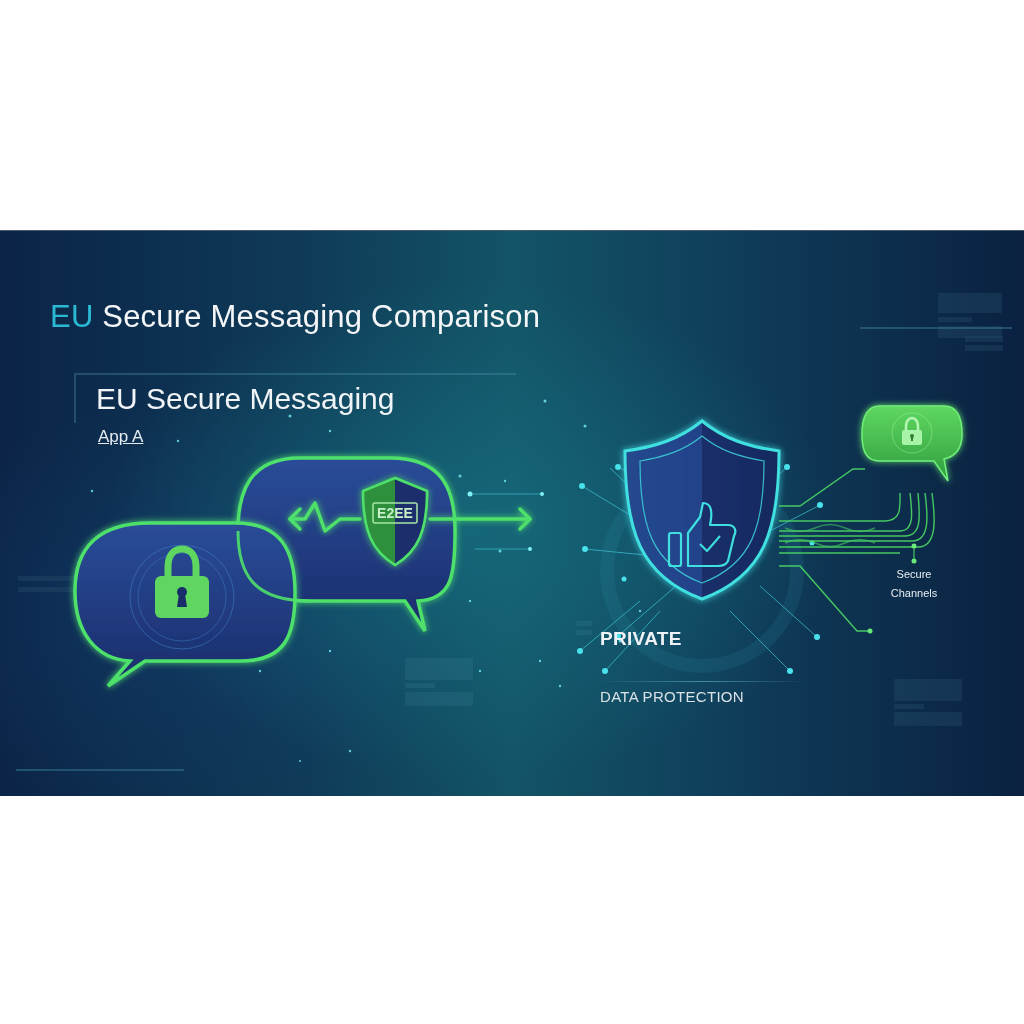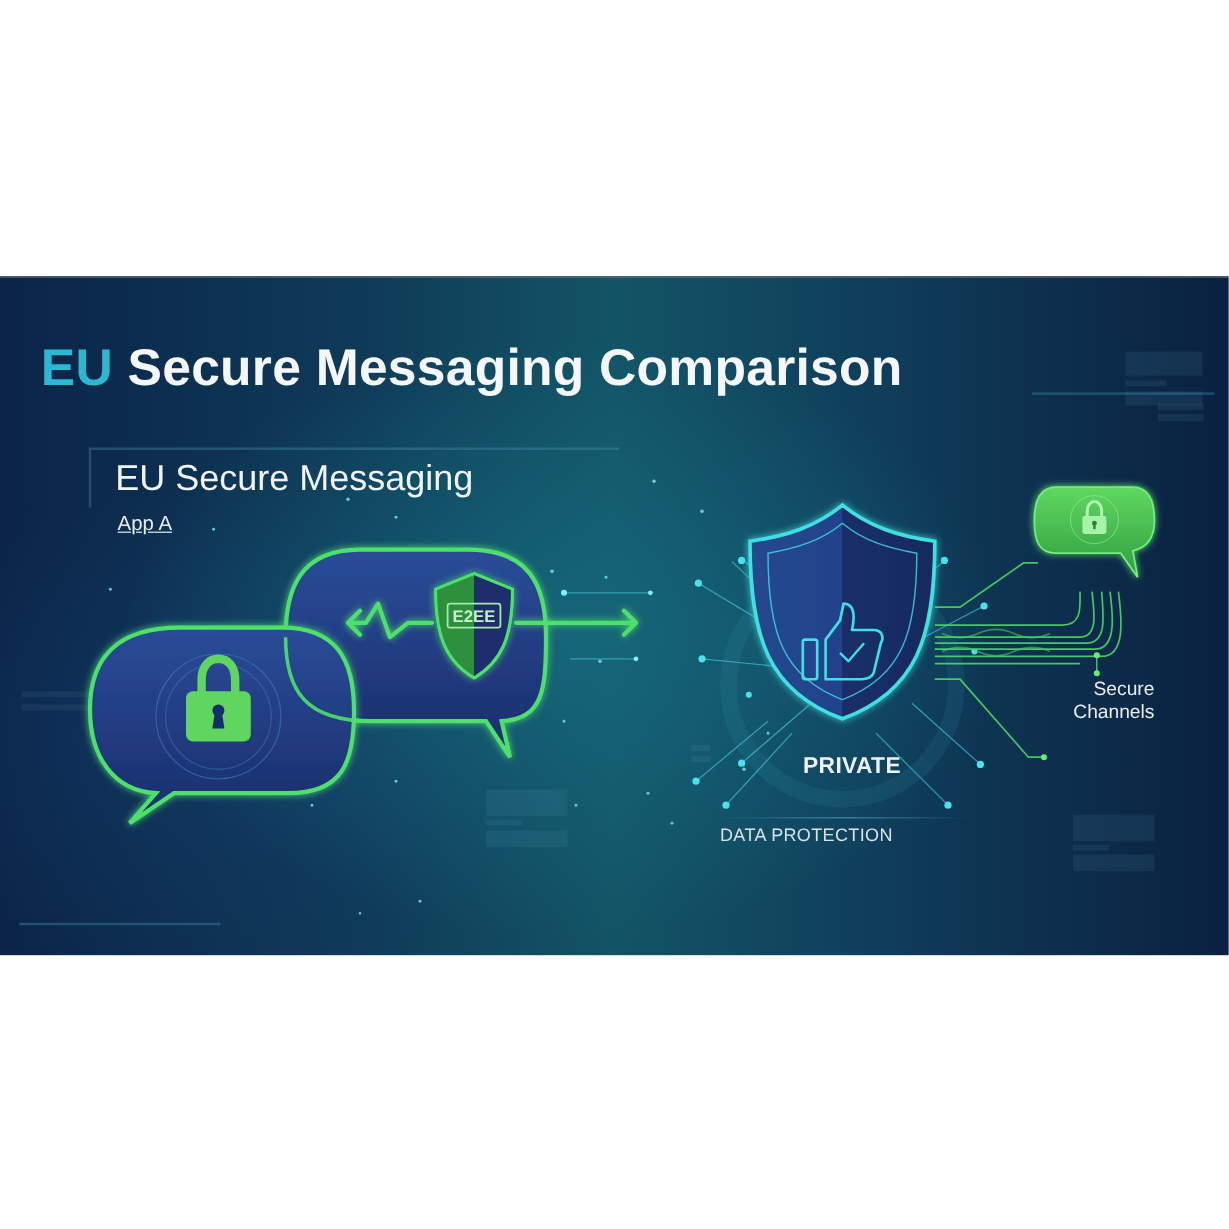--- a/index.html
+++ b/index.html
@@ -9,46 +9,46 @@
     }
     .banner {
       position: absolute; left: 0; top: 230px; width: 1024px; height: 565px; overflow: hidden;
       background:
         radial-gradient(ellipse 520px 360px at 470px 300px, rgba(22,110,128,0.75), rgba(22,110,128,0) 70%),
         radial-gradient(ellipse 420px 300px at 180px 380px, rgba(20,60,110,0.55), rgba(20,60,110,0) 70%),
         linear-gradient(90deg, #0b2447 0%, #0f3b58 30%, #135466 50%, #0f3d5a 72%, #0a2140 100%);
       border-top: 1px solid #4a5a6b;
     }
     .title {
-      position: absolute; left: 34px; top: 52px; margin: 0; font-size: 43px; font-weight: bold;
+      position: absolute; left: 34px; top: 52px; margin: 16px; font-size: 31px; font-weight: normal;
       color: #f4f6f8; letter-spacing: 0.2px; white-space: nowrap;
     }
     .title .accent { color: #2bb8d2; }
     .subtitle-frame {
       position: absolute; left: 74px; top: 142px; width: 440px; height: 48px;
       border-left: 2px solid rgba(80,150,175,0.35); border-top: 2px solid rgba(80,150,175,0.35);
     }
     .subtitle { position: absolute; left: 96px; top: 151px; font-size: 30px; color: #f1f4f6; white-space: nowrap; }
     .app-label { position: absolute; left: 98px; top: 196px; font-size: 17px; color: #e6ecef; text-decoration: underline; }
     .art { position: absolute; left: 0; top: 0; width: 1024px; height: 565px; }
     .caption-main {
-      position: absolute; left: 600px; top: 396px; width: 220px; text-align: center;
+      position: absolute; left: 600px; top: 396px; width: 220px; text-align: left;
       font-size: 19px; font-weight: bold; line-height: 24px; color: #eef2f4; letter-spacing: 0.3px;
     }
     .caption-divider {
       position: absolute; left: 598px; top: 450px; width: 210px; height: 1px;
       background: linear-gradient(90deg, rgba(90,170,190,0), rgba(90,170,190,0.7), rgba(90,170,190,0));
     }
     .caption-sub {
       position: absolute; left: 600px; top: 457px; width: 200px; text-align: left;
       font-size: 15px; color: #d9e2e6; letter-spacing: 0.3px;
     }
     .channel-label {
-      position: absolute; left: 866px; top: 334px; width: 96px; text-align: right;
-      font-size: 16px; line-height: 19px; color: #e8eef1;
+      position: absolute; left: 866px; top: 334px; width: 96px; text-align: center;
+      font-size: 11px; line-height: 19px; color: #e8eef1;
     }
     .ghost { position: absolute; background: rgba(70,140,160,0.18); }
     .ghost.dark { background: rgba(40,80,110,0.35); }
   </style>
 </head>
 <body>
 
 <div class="banner">
 
   <div class="ghost dark" style="left:938px;top:62px;width:64px;height:20px;"></div>

